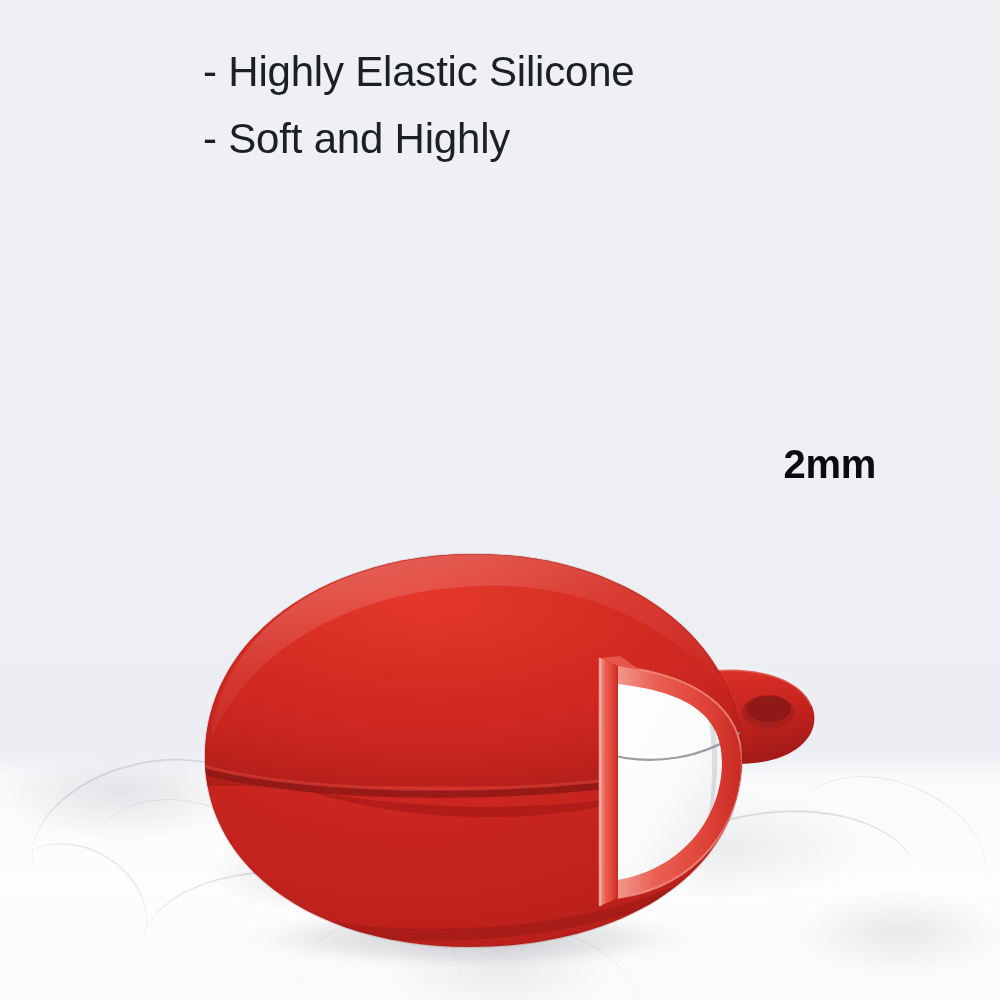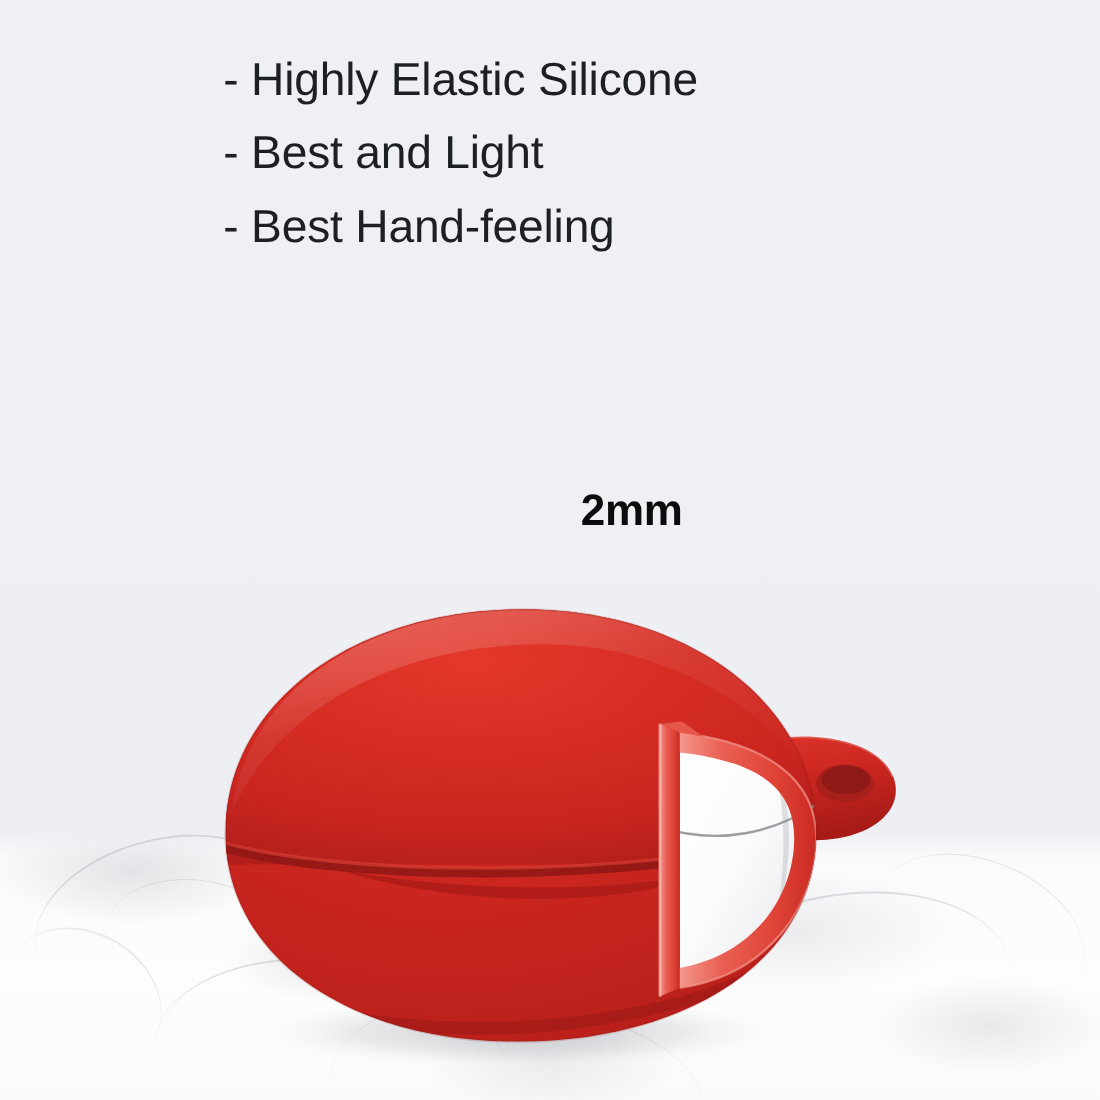--- a/index.html
+++ b/index.html
@@ -75,24 +75,24 @@
     line-height: 67px;
     color: #1d2023;
     font-weight: 300;
     letter-spacing: -0.2px;
     white-space: nowrap;
   }
 
   
   .callout {
     position: absolute;
-    left: 528px;
+    left: 496px;
     top: 436px;
     width: 380px;
-    text-align: left;
+    text-align: right;
   }
   .callout-line {
     font-size: 40px;
     line-height: 56px;
     font-weight: 700;
     color: #0b0c0d;
     letter-spacing: -0.3px;
   }
 
   
@@ -117,22 +117,21 @@
     <div class="vein v3"></div>
     <div class="vein v4"></div>
     <div class="vein v5"></div>
     <div class="vein v6"></div>
     <div class="vein v7"></div>
     <div class="vein v8"></div>
   </div>
 
   <div class="feature-list">
     <div class="feature-item">- Highly Elastic Silicone</div>
-    <div class="feature-item">- Best and Light</div>
-    <div class="feature-item">- Best Hand-feeling</div>
+    <div class="feature-item">- Soft and Highly</div>
   </div>
 
   <div class="callout">
     <div class="callout-line">2mm</div>
   </div>
 
   <svg id="product" viewBox="0 0 1000 1000" xmlns="http://www.w3.org/2000/svg">
     <defs>
 
       <radialGradient id="gLid" cx="42%" cy="22%" r="88%">

